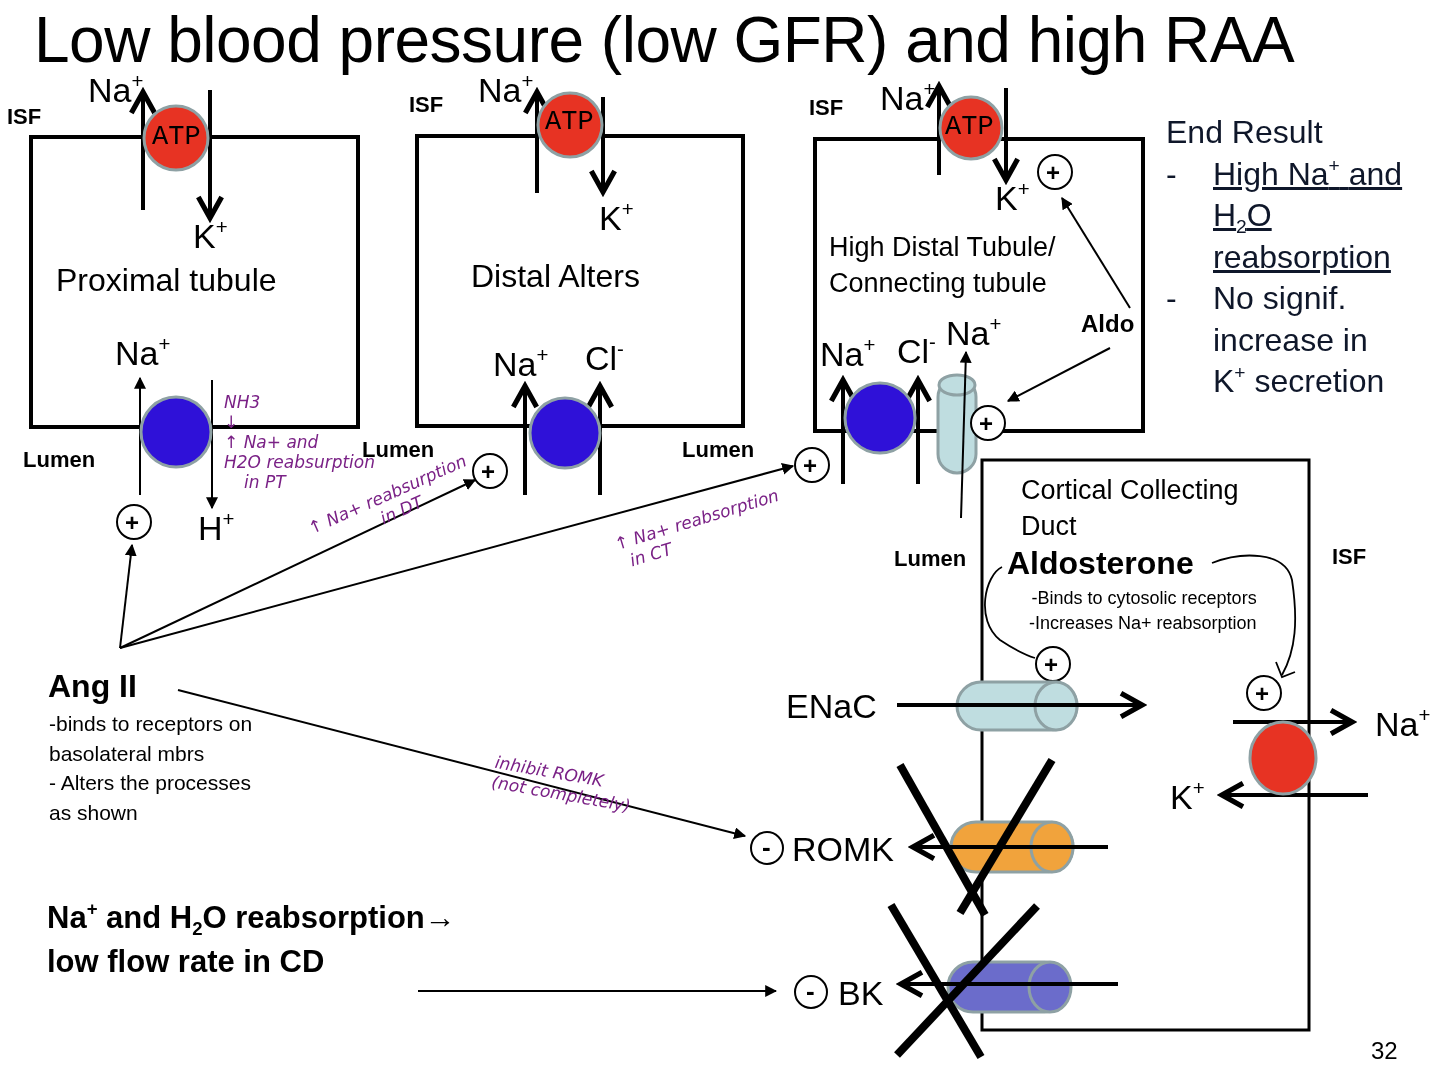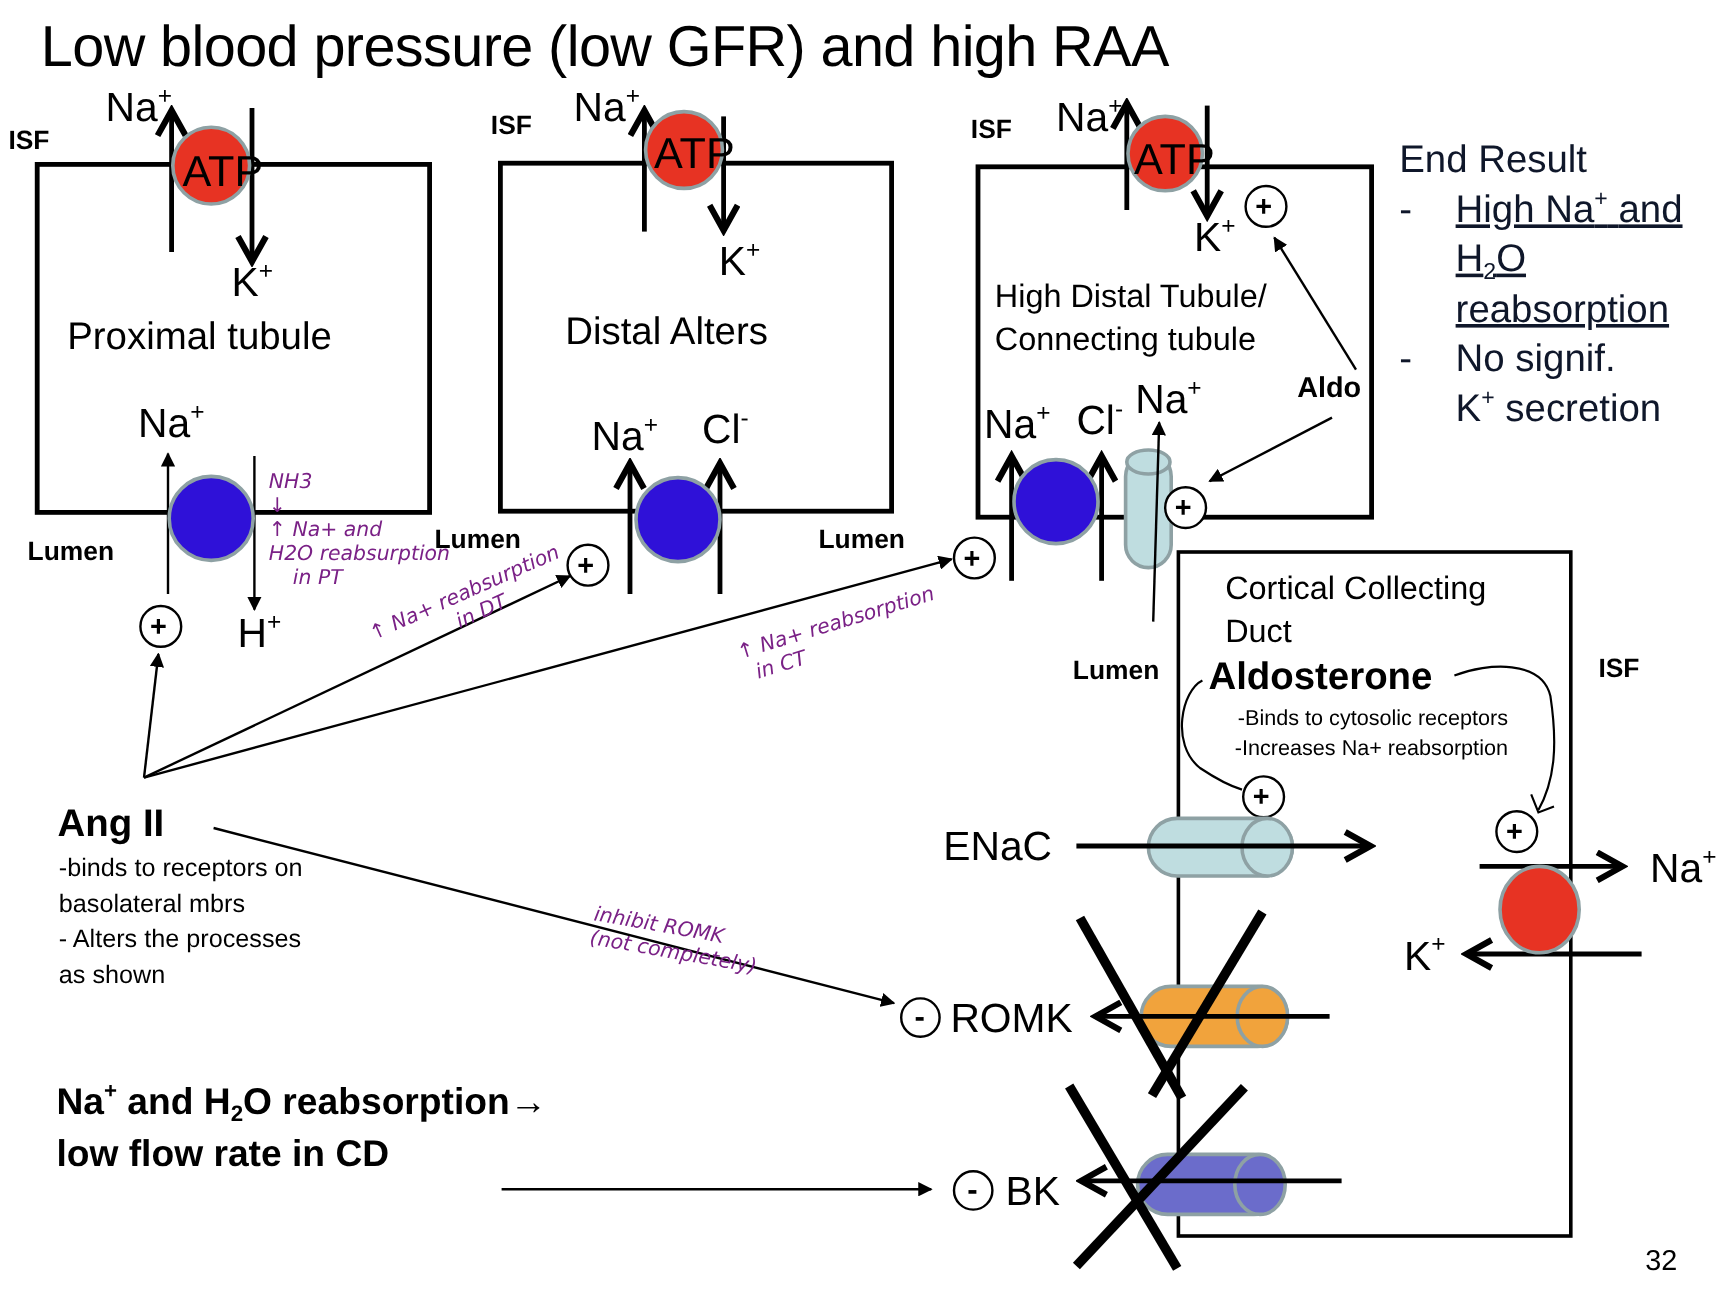--- a/index.html
+++ b/index.html
@@ -1,30 +1,30 @@
 <!DOCTYPE html>
 <html><head>
 <meta charset="utf-8">
 <style>
   html, body { margin:0; padding:0; background:#fff; }
   body { width:1444px; height:1080px; position:relative; overflow:hidden; font-family:"Liberation Sans", sans-serif; color:#000; }
   .abs { position:absolute; white-space:nowrap; }
-  .title { left:34px; top:2px; font-size:48px; line-height:76px; letter-spacing:-0.5px; }
+  .title { left:34px; top:2px; font-size:64px; line-height:76px; letter-spacing:-0.5px; }
   .ion { font-size:34px; line-height:36px; }
   .ion sup, .sup { font-size:0.6em; vertical-align:0.7em; line-height:0; }
   .sub { font-size:0.6em; vertical-align:-0.35em; line-height:0; }
   .isf, .lumen { color:#000000; font-weight:bold; font-size:22px; }
   .label-lg { font-size:32px; }
   .label-md { font-size:27px; line-height:36px; }
   .hand { color:#7a2186; font-family:"DejaVu Sans", sans-serif; font-size:17px; font-style:italic; }
   .end { color:#0f172a; font-weight:normal; font-size:32px; line-height:41.5px; }
   .end .u { text-decoration:underline; }
   .bold-black { font-weight:bold; }
   svg#diagram { position:absolute; left:0; top:0; }
-  .atp-text { font-size:36px; }
+  .atp-text { font-size:27px;font-family:Liberation Mono, monospace; }
 </style>
 </head>
 <body>
 
 <svg id="diagram" width="1444" height="1080" viewBox="0 0 1444 1080">
   <defs>
     <marker id="arrOpen" viewBox="0 0 12 12" refX="10" refY="6" markerWidth="7" markerHeight="7" orient="auto-start-reverse">
       <path d="M1,1 L10,6 L1,11" fill="none" stroke="#000" stroke-width="2.2"></path>
     </marker>
     <marker id="arrFill" viewBox="0 0 10 10" refX="9" refY="5" markerWidth="6" markerHeight="6" orient="auto-start-reverse">
@@ -181,20 +181,21 @@
   <div>End Result</div>
   <div style="position:relative;padding-left:47px;">
     <span style="position:absolute;left:0;">-</span>
     <div class="u"><span>High Na</span><span class="sup">+</span> <span>and</span></div>
     <div class="u"><span>H</span><span class="sub">2</span><span>O</span></div>
     <div class="u">reabsorption</div>
   </div>
   <div style="position:relative;padding-left:47px;">
     <span style="position:absolute;left:0;">-</span>
     <div>No signif.</div>
+    <div>increase in</div>
     <div><span>K</span><span class="sup">+</span> <span>secretion</span></div>
   </div>
 </div>
 
 <div class="abs label-md" style="left:1021px;top:472px;">
   <div>Cortical Collecting</div>
   <div>Duct</div>
 </div>
 <div class="abs bold-black" style="left:1007px;top:545px;font-size:32px;">Aldosterone</div>
 <div class="abs" style="left:1008px;top:586px;font-size:18px;line-height:25px;text-align:right;">

